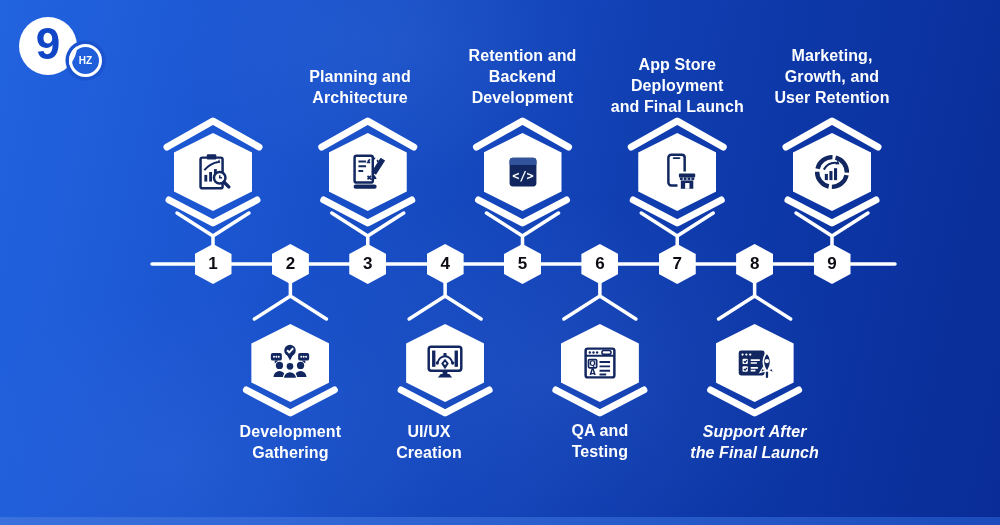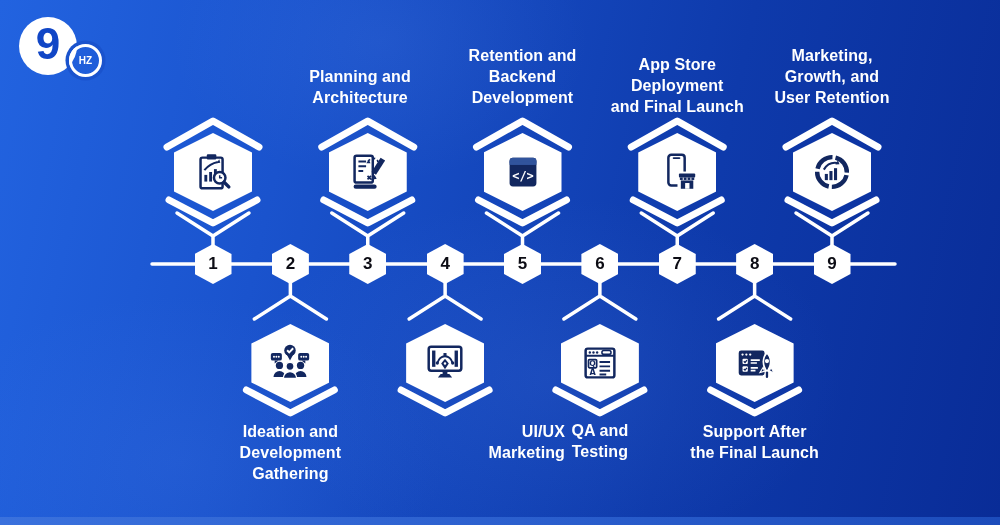--- a/index.html
+++ b/index.html
@@ -115,21 +115,20 @@
    <circle cx="13" cy="26.5" r="3.8"></circle>
         <path d="M6.8 38.5 a6.2 6.2 0 0 1 12.4 0 Z"></path>
    <circle cx="35" cy="26.5" r="3.8"></circle>
         <path d="M28.8 38.5 a6.2 6.2 0 0 1 12.4 0 Z"></path>
    <circle cx="24" cy="27.5" r="4.2" stroke="#ffffff" stroke-width="1.4"></circle>
    <path d="M17 40 a7 7 0 0 1 14 0 Z" stroke="#ffffff" stroke-width="1.4"></path>
  </svg>
     </div>
     <div class="numhex" style="left: 271.875px; top: 244px;">2</div>
     <div class="label" style="left: 190.375px; top: 421px;">
-      <div>Ideation and</div>
       <div>Development</div>
       <div>Gathering</div>
     </div>
     <div class="hex" style="left: 328.75px; top: 133px;">
       <svg width="46" height="46" viewBox="0 0 48 48" fill="none" stroke="#12275f">
    <rect x="10" y="7" width="19" height="28" rx="2" stroke-width="2.6"></rect>
    <path d="M14 13 h8 M14 18 h8 M14 23 h5" stroke-width="2"></path>
    <path d="M23.5 28 l3.6 3.6 M27.1 28 l-3.6 3.6" stroke-width="1.8"></path>
    <path d="M24 13 C27 8.5 33 8.5 34.5 13.5" stroke-width="1.8" stroke-dasharray="3 2.6"></path>
    <path d="M22.2 14.8 L24.9 11.2 L26.6 14.9 Z" fill="#12275f" stroke="none"></path>
@@ -152,23 +151,23 @@
    <circle cx="16" cy="24" r="1.7" fill="#12275f" stroke="none"></circle>
    <circle cx="32" cy="24" r="1.7" fill="#12275f" stroke="none"></circle>
    <rect x="22.4" y="13.6" width="3.2" height="3.2" fill="#12275f" stroke="none"></rect>
    <path d="M24 19.5 L28 24.5 L24 30.5 L20 24.5 Z" fill="#12275f" stroke="none"></path>
    <circle cx="24" cy="24.6" r="1.3" fill="#ffffff" stroke="none"></circle>
    <rect x="21.5" y="32" width="5" height="3.5" fill="#12275f" stroke="none"></rect>
    <path d="M16.5 39 h15 l-3 -3.6 h-9 Z" fill="#12275f" stroke="none"></path>
  </svg>
     </div>
     <div class="numhex" style="left: 426.625px; top: 244px;">4</div>
-    <div class="label" style="left: 365px; top: 421px; text-align: right;">
+    <div class="label" style="left: 329px; top: 421px;">
       <div>UI/UX</div>
-      <div>Marketing</div>
+      <div>Creation</div>
     </div>
     <div class="hex" style="left: 483.5px; top: 133px;">
       <svg width="46" height="46" viewBox="0 0 48 48">
    <rect x="10" y="9" width="28" height="30" rx="3.5" fill="#12275f"></rect>
    <rect x="10" y="9" width="28" height="7.5" rx="3.5" fill="#31549c"></rect>
    <rect x="10" y="13" width="28" height="3.5" fill="#31549c"></rect>
    <text x="24" y="32" text-anchor="middle" font-family="DejaVu Sans Mono, monospace" font-size="12.5" font-weight="bold" fill="#ffffff">&lt;/&gt;</text>
  </svg>
     </div>
     <div class="numhex" style="left: 504px; top: 244px;">5</div>
@@ -229,21 +228,21 @@
    <path d="M12.3 30.2 l1.3 1.3 2-2.4" stroke="#12275f" stroke-width="1.3" fill="none"></path>
    <path d="M19.5 29 h7.5 M19.5 32 h5" stroke="#ffffff" stroke-width="1.8"></path>
    <path d="M36.5 13.5 C41.3 18 41.8 26.5 36.5 33 C31.2 26.5 31.7 18 36.5 13.5 Z" fill="#12275f" stroke="#ffffff" stroke-width="1.8"></path>
    <circle cx="36.5" cy="22" r="2.2" fill="#ffffff"></circle>
    <path d="M32.6 28.5 l-3.4 5.4 4.6-1.3 Z" fill="#12275f" stroke="#ffffff" stroke-width="1.2"></path>
    <path d="M40.4 28.5 l3.4 5.4 -4.6-1.3 Z" fill="#12275f" stroke="#ffffff" stroke-width="1.2"></path>
    <path d="M36.5 34 v4.5" stroke="#12275f" stroke-width="2.4" stroke-linecap="round"></path>
  </svg>
     </div>
     <div class="numhex" style="left: 736.125px; top: 244px;">8</div>
-    <div class="label" style="left: 654.625px; top: 421px;">
+    <div class="label" style="left: 654.625px; top: 421px; font-style: italic;">
       <div>Support After</div>
       <div>the Final Launch</div>
     </div>
     <div class="hex" style="left: 793px; top: 133px;">
       <svg width="46" height="46" viewBox="0 0 48 48" fill="none" stroke="#12275f">
    <circle cx="24" cy="24" r="15.5" stroke-width="4.6" stroke-dasharray="21.05 3.3" transform="rotate(12 24 24)"></circle>
    <rect x="16.5" y="26" width="3.2" height="6.5" fill="#12275f" stroke="none"></rect>
    <rect x="21.3" y="23" width="3.2" height="9.5" fill="#12275f" stroke="none"></rect>
    <rect x="26.1" y="20" width="3.2" height="12.5" fill="#12275f" stroke="none"></rect>
    <path d="M15.5 21.5 C19 15.5 24.5 13.8 29.5 14.6" stroke-width="2.2"></path>

